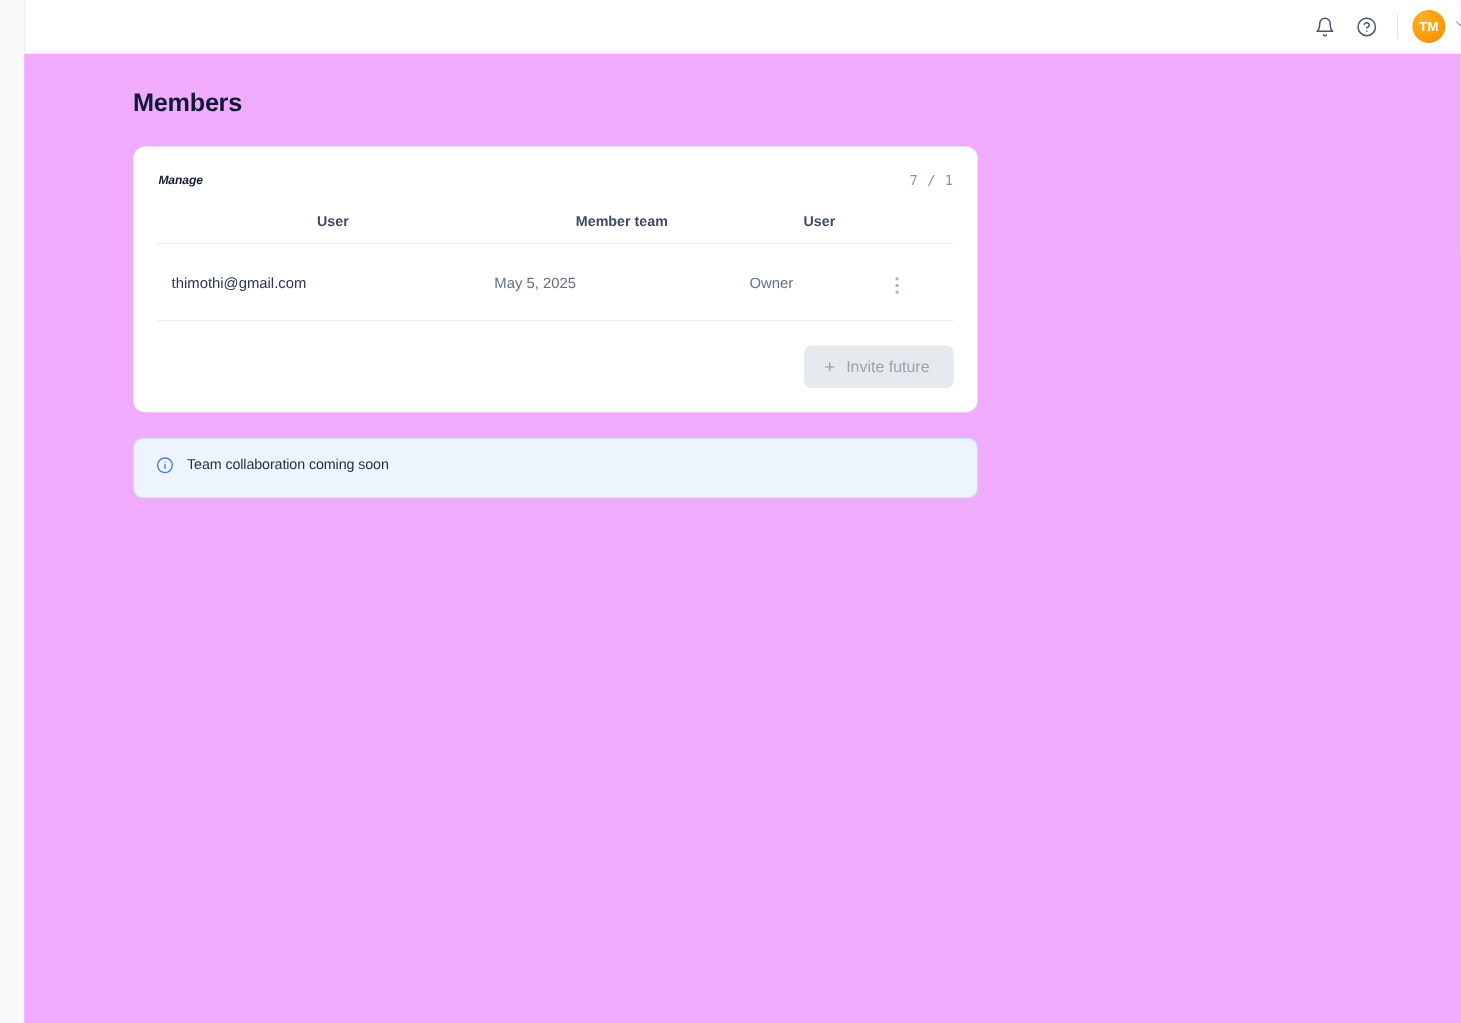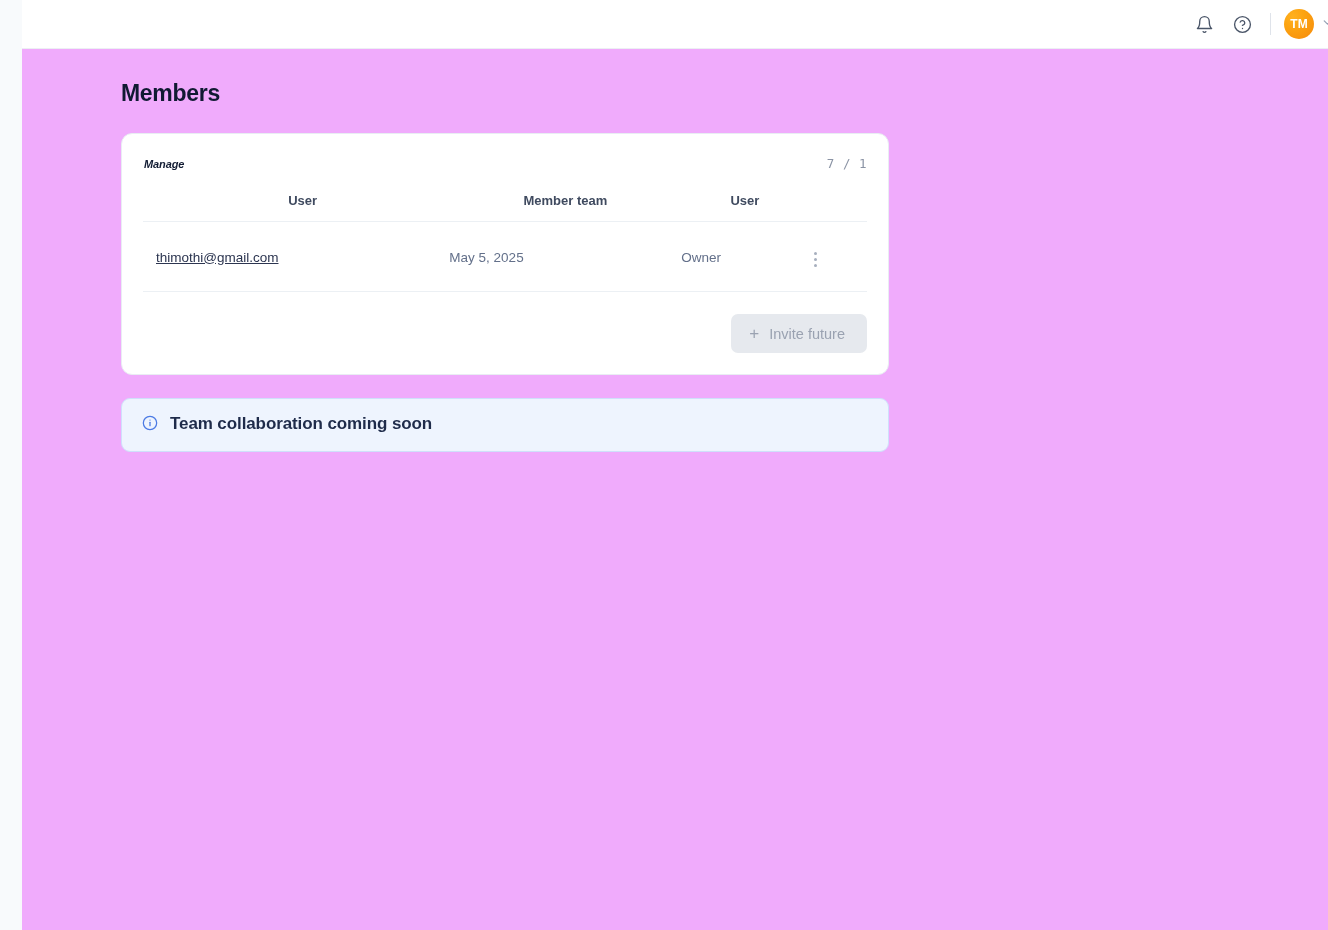--- a/index.html
+++ b/index.html
@@ -92,21 +92,21 @@
     padding: 0 0 13px 0;
     border-bottom: 1px solid #ecf0f4;
   }
   table.members td {
     font-size: 13.5px;
     color: #63708a;
     padding: 21px 0 20px 0;
     border-bottom: 1px solid #ecf0f4;
     vertical-align: middle;
   }
-  table.members td.user { color: #2c3550; text-decoration: underline; }
+  table.members td.user { color: #2c3550; }
   .col-user { width: 312px; padding-left: 13px !important; }
   .col-since { width: 238px; }
   .col-role { width: 130px; }
   .col-actions { width: 60px; text-align: left; }
   th.col-user { padding-left: 13px !important; }
   .kebab {
     display: inline-flex; flex-direction: column; gap: 3px;
     padding: 4px 6px; cursor: pointer; border-radius: 5px;
   }
   .kebab i { width: 3px; height: 3px; border-radius: 50%; background: #a7afbe; display: block; }
@@ -130,21 +130,21 @@
     width: 768px;
     margin-top: 23px;
     background: #eef4fe;
     border: 1px solid #cfe0fb;
     border-radius: 9px;
     padding: 15px 18px 16px 20px;
     display: flex;
     gap: 12px;
   }
   .banner-icon { flex: none; margin-top: 1px; }
-  .banner-title { font-size: 17px; font-weight: bold; color: #1e2b4a; letter-spacing: -.1px; }
+  .banner-title { font-size: 13px; font-weight: normal; color: #1e2b4a; letter-spacing: -.1px; }
   .banner-text { font-size: 13px; color: #4b7ae4; margin-top: 6px; letter-spacing: -.1px; }
 </style>
 </head>
 <body>
 
 <div class="app">
 
   <div class="topbar">
     <div class="topbar-actions">
 

